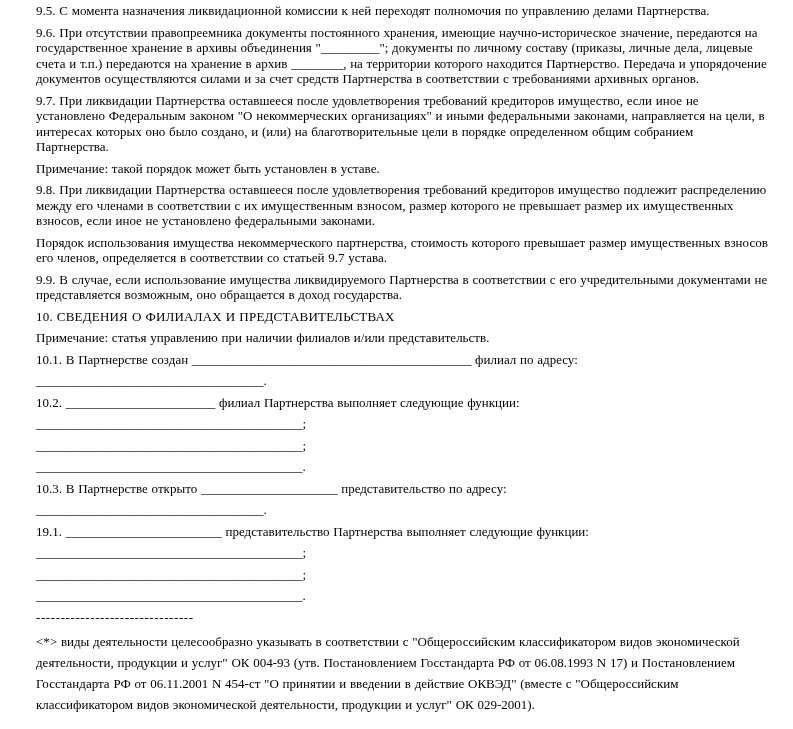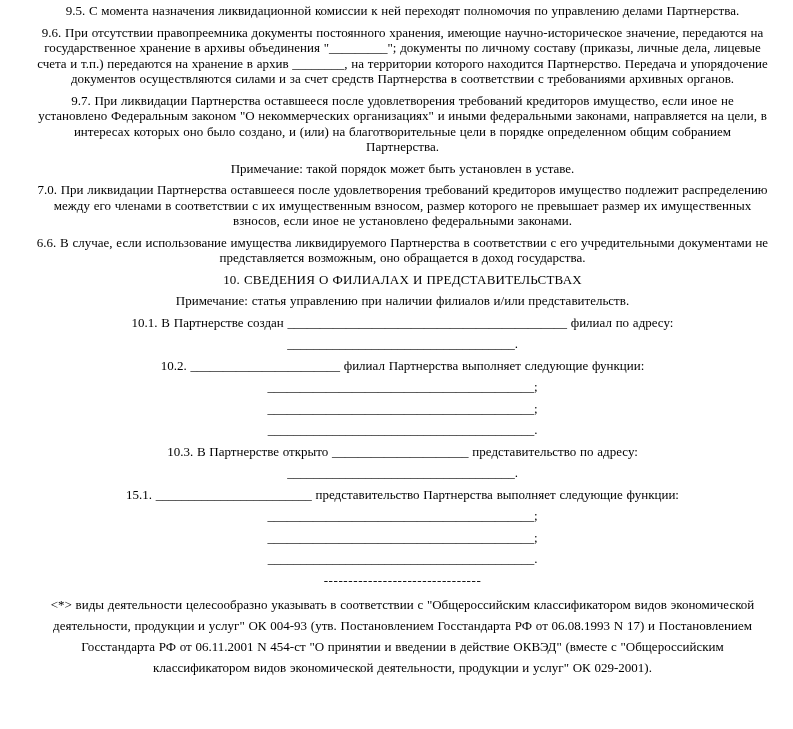--- a/index.html
+++ b/index.html
@@ -11,21 +11,21 @@
     width: 793px;
     height: 729px;
     box-sizing: border-box;
     padding: 3px 24px 0 36px;
     overflow: hidden;
     background: #ffffff;
     color: #000000;
     font-family: "Liberation Serif", "DejaVu Serif", serif;
     font-size: 13px;
     line-height: 15.5px;
-    text-align: center;
+    text-align: left;
   }
   .page p {
     margin: 0 0 6px 0;
     padding: 0;
     word-spacing: 0.5px;
   }
   .section-heading {
     text-transform: none; 
     font-weight: normal;
     letter-spacing: 0.2px;
@@ -43,38 +43,39 @@
 </style>
 </head>
 <body>
 
 <div class="page">
 
   <p>9.5. С момента назначения ликвидационной комиссии к ней переходят полномочия по управлению делами Партнерства.</p>
   <p>9.6. При отсутствии правопреемника документы постоянного хранения, имеющие научно-историческое значение, передаются на государственное хранение в архивы объединения "_________"; документы по личному составу (приказы, личные дела, лицевые счета и т.п.) передаются на хранение в архив ________, на территории которого находится Партнерство. Передача и упорядочение документов осуществляются силами и за счет средств Партнерства в соответствии с требованиями архивных органов.</p>
   <p>9.7. При ликвидации Партнерства оставшееся после удовлетворения требований кредиторов имущество, если иное не установлено Федеральным законом "О некоммерческих организациях" и иными федеральными законами, направляется на цели, в интересах которых оно было создано, и (или) на благотворительные цели в порядке определенном общим собранием Партнерства.</p>
   <p>Примечание: такой порядок может быть установлен в уставе.</p>
-  <p>7.0. При ликвидации Партнерства оставшееся после удовлетворения требований кредиторов имущество подлежит распределению между его членами в соответствии с их имущественным взносом, размер которого не превышает размер их имущественных взносов, если иное не установлено федеральными законами.</p>
-  <p>6.6. В случае, если использование имущества ликвидируемого Партнерства в соответствии с его учредительными документами не представляется возможным, оно обращается в доход государства.</p>
+  <p>9.8. При ликвидации Партнерства оставшееся после удовлетворения требований кредиторов имущество подлежит распределению между его членами в соответствии с их имущественным взносом, размер которого не превышает размер их имущественных взносов, если иное не установлено федеральными законами.</p>
+  <p>Порядок использования имущества некоммерческого партнерства, стоимость которого превышает размер имущественных взносов его членов, определяется в соответствии со статьей 9.7 устава.</p>
+  <p>9.9. В случае, если использование имущества ликвидируемого Партнерства в соответствии с его учредительными документами не представляется возможным, оно обращается в доход государства.</p>
 
   <p class="section-heading">10. СВЕДЕНИЯ О ФИЛИАЛАХ И ПРЕДСТАВИТЕЛЬСТВАХ</p>
   <p>Примечание: статья управлению при наличии филиалов и/или представительств.</p>
 
   <p>10.1. В Партнерстве создан ___________________________________________ филиал по адресу:</p>
   <p class="blank-line">___________________________________.</p>
 
   <p>10.2. _______________________ филиал Партнерства выполняет следующие функции:</p>
   <p class="blank-line">_________________________________________;</p>
   <p class="blank-line">_________________________________________;</p>
   <p class="blank-line">_________________________________________.</p>
 
   <p>10.3. В Партнерстве открыто _____________________ представительство по адресу:</p>
   <p class="blank-line">___________________________________.</p>
 
-  <p>15.1. ________________________ представительство Партнерства выполняет следующие функции:</p>
+  <p>19.1. ________________________ представительство Партнерства выполняет следующие функции:</p>
   <p class="blank-line">_________________________________________;</p>
   <p class="blank-line">_________________________________________;</p>
   <p class="blank-line">_________________________________________.</p>
 
   <p class="separator">--------------------------------</p>
   <p class="footnote">&lt;*&gt; виды деятельности целесообразно указывать в соответствии с "Общероссийским классификатором видов экономической деятельности, продукции и услуг" ОК 004-93 (утв. Постановлением Госстандарта РФ от 06.08.1993 N 17) и Постановлением Госстандарта РФ от 06.11.2001 N 454-ст "О принятии и введении в действие ОКВЭД" (вместе с "Общероссийским классификатором видов экономической деятельности, продукции и услуг" ОК 029-2001).</p>
 
 </div>
 
 </body></html>

